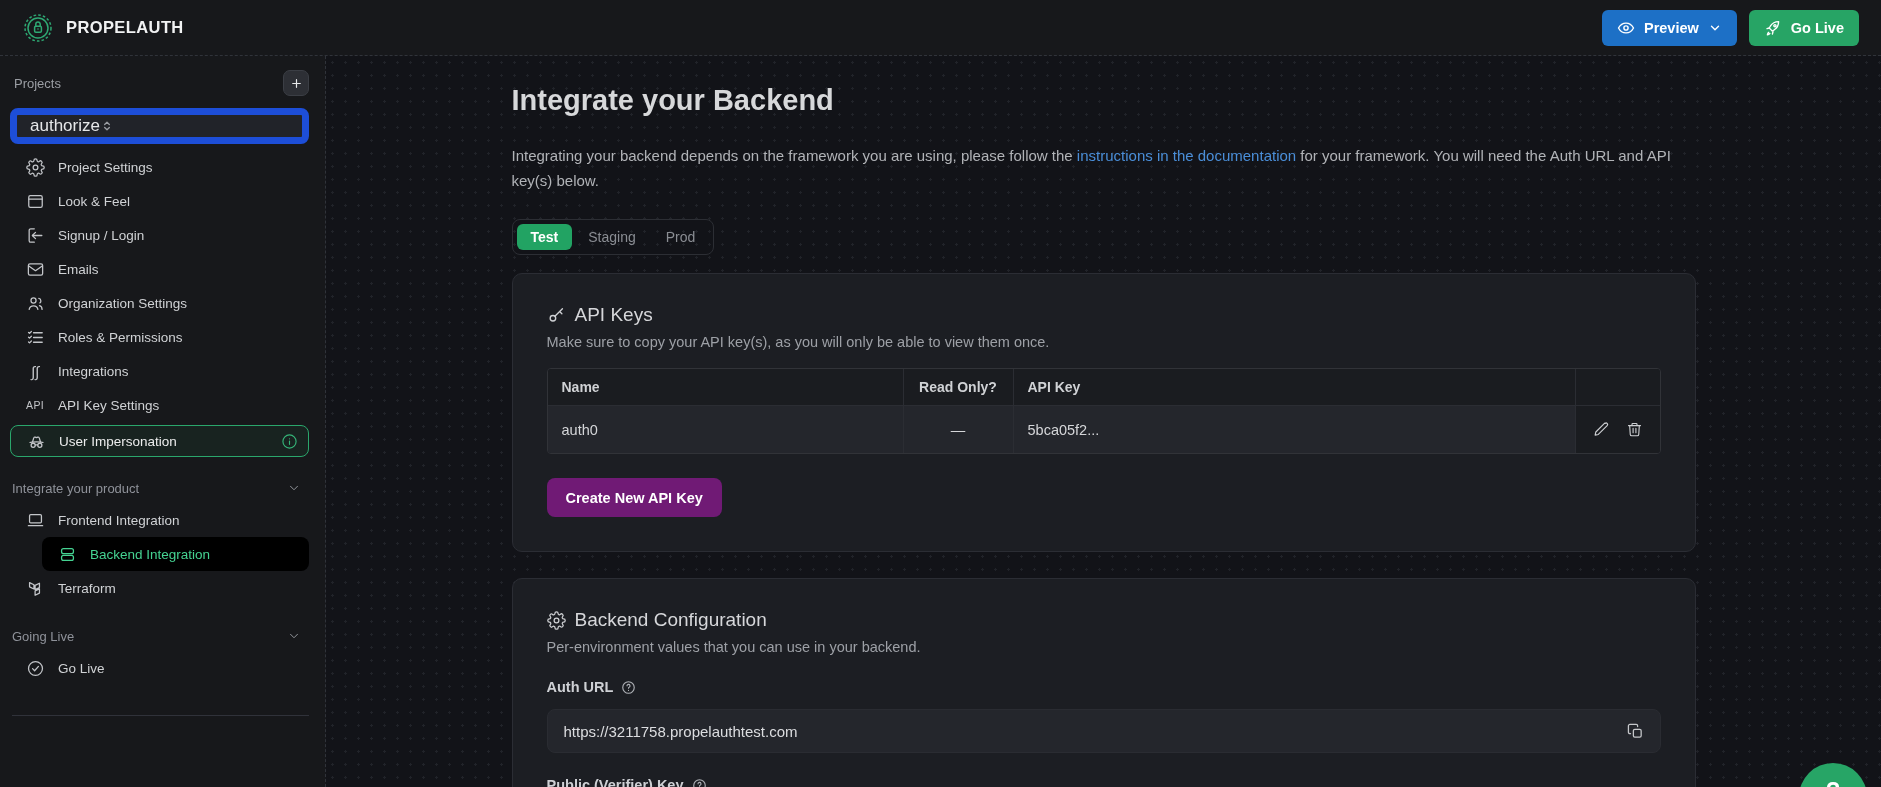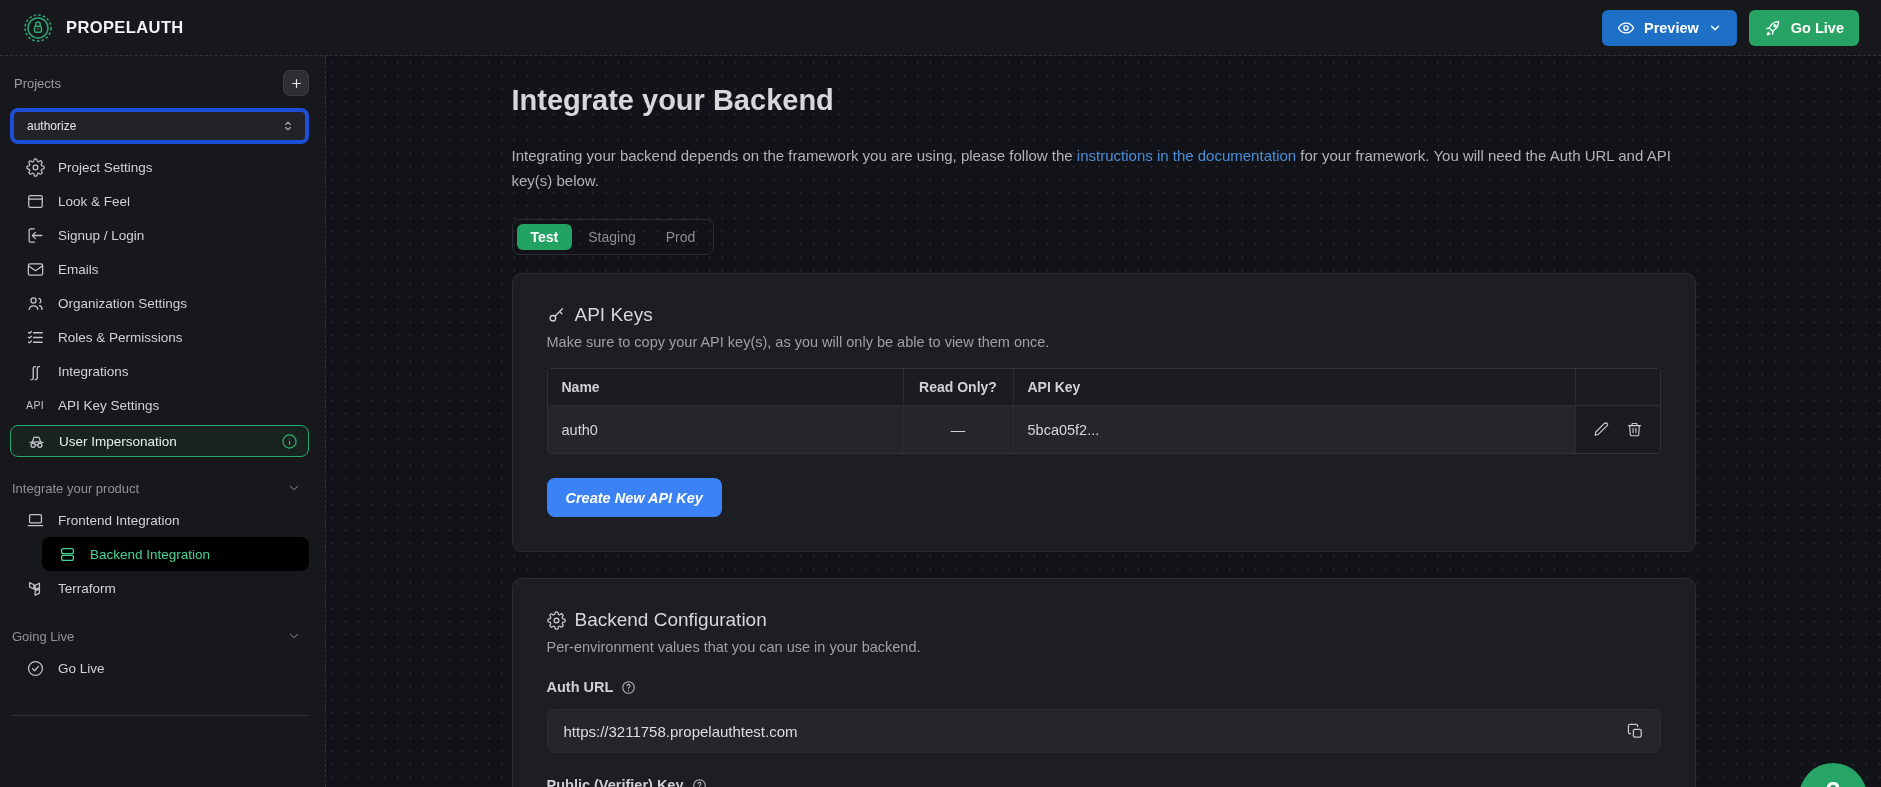--- a/index.html
+++ b/index.html
@@ -30,23 +30,23 @@
   
   .sidebar {
     width:326px; min-width:326px; background:#17181b; border-right:1px dashed #30333a;
     padding:14px 16px 0 10px; overflow:hidden;
   }
   .projects-row { display:flex; align-items:center; justify-content:space-between; padding-left:4px; }
   .projects-label { font-size:13px; color:#9b9ea4; }
   .plus-btn { width:26px; height:26px; border-radius:7px; background:#2d2f35; border:1px solid #3b3e45;
               color:#e7e8ea; display:flex; align-items:center; justify-content:center; cursor:pointer; }
   .project-select {
-    margin-top:12px; height:36px; border:4px solid #1d4ed8; background:#212329; border-radius:8px;
-    display:flex; align-items:center; justify-content:space-between; padding:0 10px 0 13px;
-    font-size:12px; color:#e6e7e9; cursor:pointer;
+    margin-top:12px; height:36px; border:7px solid #1d4ed8; background:#212329; border-radius:8px;
+    display:flex; align-items:center; justify-content:flex-start; padding:0 10px 0 13px;
+    font-size:17px; color:#e6e7e9; cursor:pointer;
   }
   .side-list { margin-top:6px; }
   .side-item { height:34px; display:flex; align-items:center; gap:13px; padding:0 10px 0 15px;
                border-radius:8px; font-size:13.5px; color:#d0d2d5; cursor:pointer; }
   .side-item .ic { width:20px; display:flex; justify-content:center; color:#c3c5c9; flex:none; }
   .ic-text { font-size:15px; color:#c3c5c9; line-height:1; }
   .ic-text.small { font-size:10.5px; letter-spacing:.3px; }
   .side-item.highlighted { height:32px; border:1px solid #2aa76c; background:rgba(42,167,108,.08);
                            margin:3px 0; color:#eceded; }
   .side-item.highlighted .trail { margin-left:auto; color:#35b578; }
@@ -87,23 +87,23 @@
   .trow.head { background:#1a1c20; height:37px; border-bottom:1px solid #2b2d33; }
   .trow.body { background:#24262c; height:47px; }
   .tcell { display:flex; align-items:center; padding:0 14px; font-size:14.5px; color:#d5d6d9;
            border-right:1px solid #2b2d33; }
   .tcell:last-child { border-right:none; }
   .trow.head .tcell { font-size:14px; font-weight:bold; color:#d0d2d5; }
   .col-name { width:356px; } .col-ro { width:110px; justify-content:center; }
   .col-key { flex:1; } .col-actions { width:84px; justify-content:center; gap:16px; background:#1a1c20; }
   .row-action { color:#ced0d3; cursor:pointer; display:flex; }
 
-  .btn-create { margin-top:24px; height:39px; padding:0 19px; background:#3b82f6; border:none;
+  .btn-create { margin-top:24px; height:39px; padding:0 19px; background:#701a75; border:none;
                 border-radius:8px; color:#fff; font-size:14.5px; font-weight:bold;
-                font-family:inherit; cursor:pointer;font-style:italic; }
+                font-family:inherit; cursor:pointer; }
 
   .field-label { margin-top:24px; display:flex; align-items:center; gap:8px;
                  font-size:14.5px; font-weight:600; color:#ced0d4; }
   .field-label .help { color:#aeb1b6; display:flex; }
   .field { margin-top:14px; height:44px; background:#24262c; border:1px solid #2a2c32; border-radius:8px;
            display:flex; align-items:center; justify-content:space-between; padding:0 16px;
            font-size:15px; color:#dcdde0; }
   .copy-btn { color:#c6c8cb; cursor:pointer; display:flex; }
 
   .chat-fab { position:absolute; right:14px; bottom:-44px; width:68px; height:68px; border-radius:50%;

